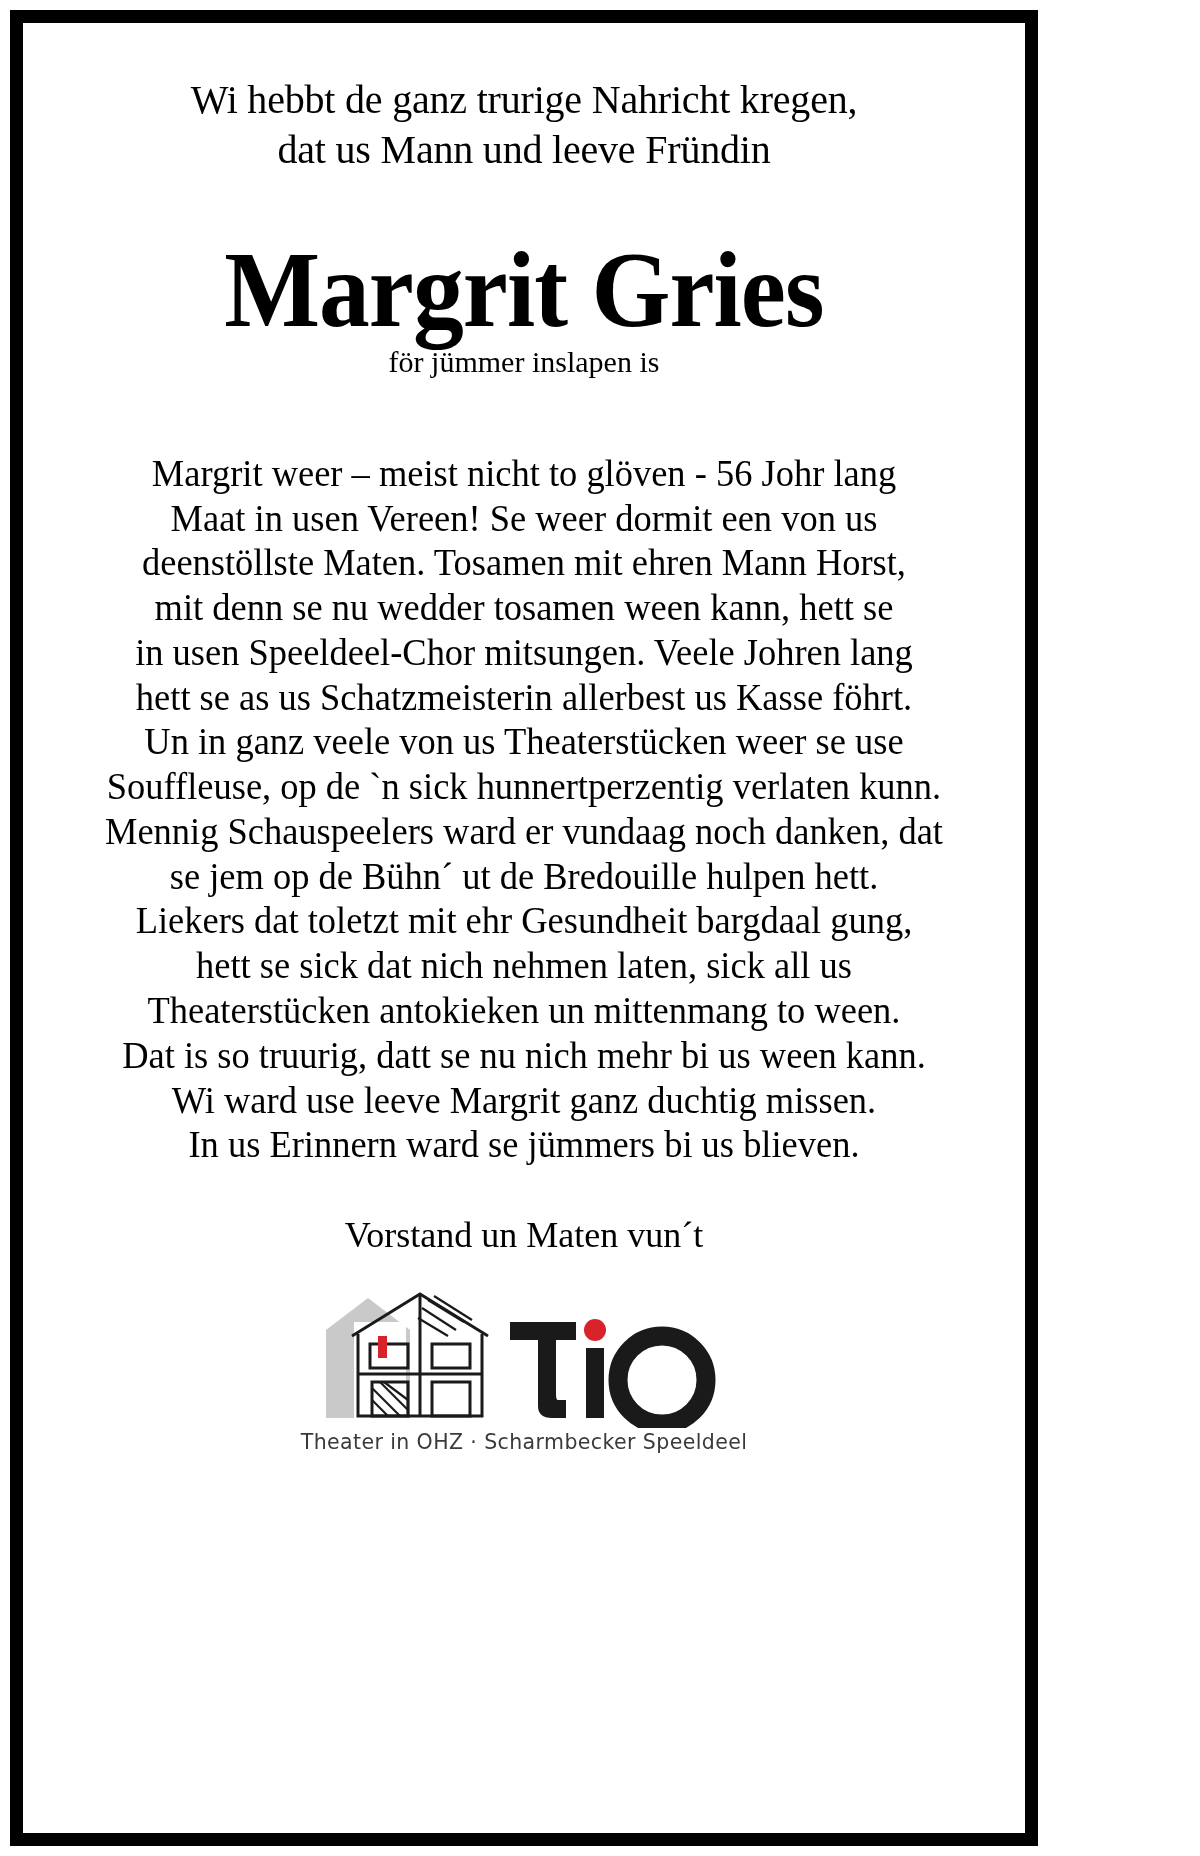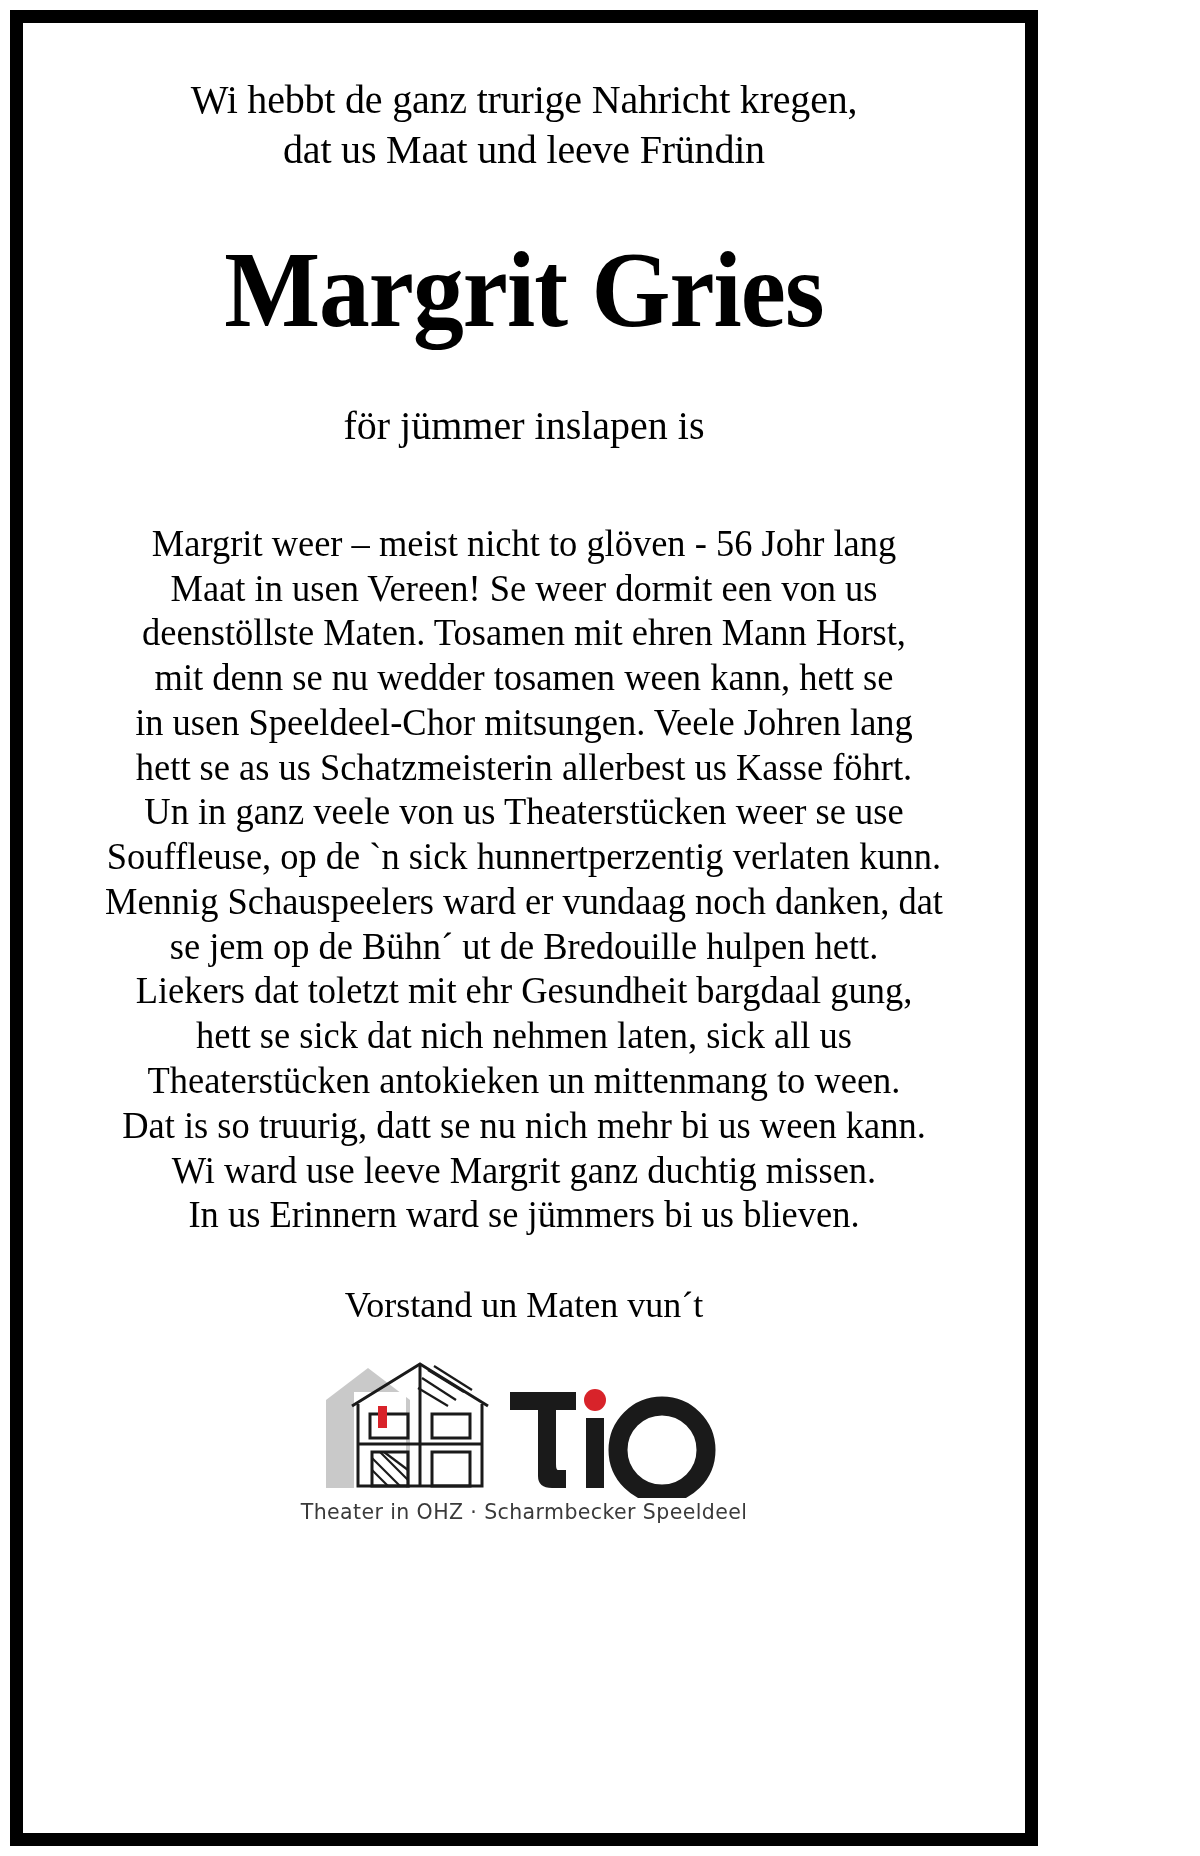--- a/index.html
+++ b/index.html
@@ -59,23 +59,22 @@
     margin-top: 60px;
     letter-spacing: -1px;
     color: #000;
     white-space: nowrap;
     font-family: "Liberation Serif", "DejaVu Serif", serif;
     transform: scaleX(0.94);
   }
 
   .subtitle {
     text-align: center;
-    font-size: 40px;
+    font-size: 30px;
     line-height: 1.2;
-    margin-top: 58px;
     color: #000;
     white-space: nowrap;
   }
 
   .body-text {
     text-align: center;
     font-size: 37px;
     line-height: 1.21;
     margin-top: 72px;
     color: #000;
@@ -116,21 +115,21 @@
 </style>
 </head>
 <body>
 
 <div class="page">
   <div class="notice-border">
     <div class="inner">
 
       <div class="intro">
         <div>Wi hebbt de ganz trurige Nahricht kregen,</div>
-        <div>dat us Maat und leeve Fründin</div>
+        <div>dat us Mann und leeve Fründin</div>
       </div>
 
       <div class="deceased-name">Margrit Gries</div>
 
       <div class="subtitle">för jümmer inslapen is</div>
 
       <div class="body-text">
         <div>Margrit weer – meist nicht to glöven - 56 Johr lang</div>
         <div>Maat in usen Vereen! Se weer dormit een von us</div>
         <div>deenstöllste Maten. Tosamen mit ehren Mann Horst,</div>

